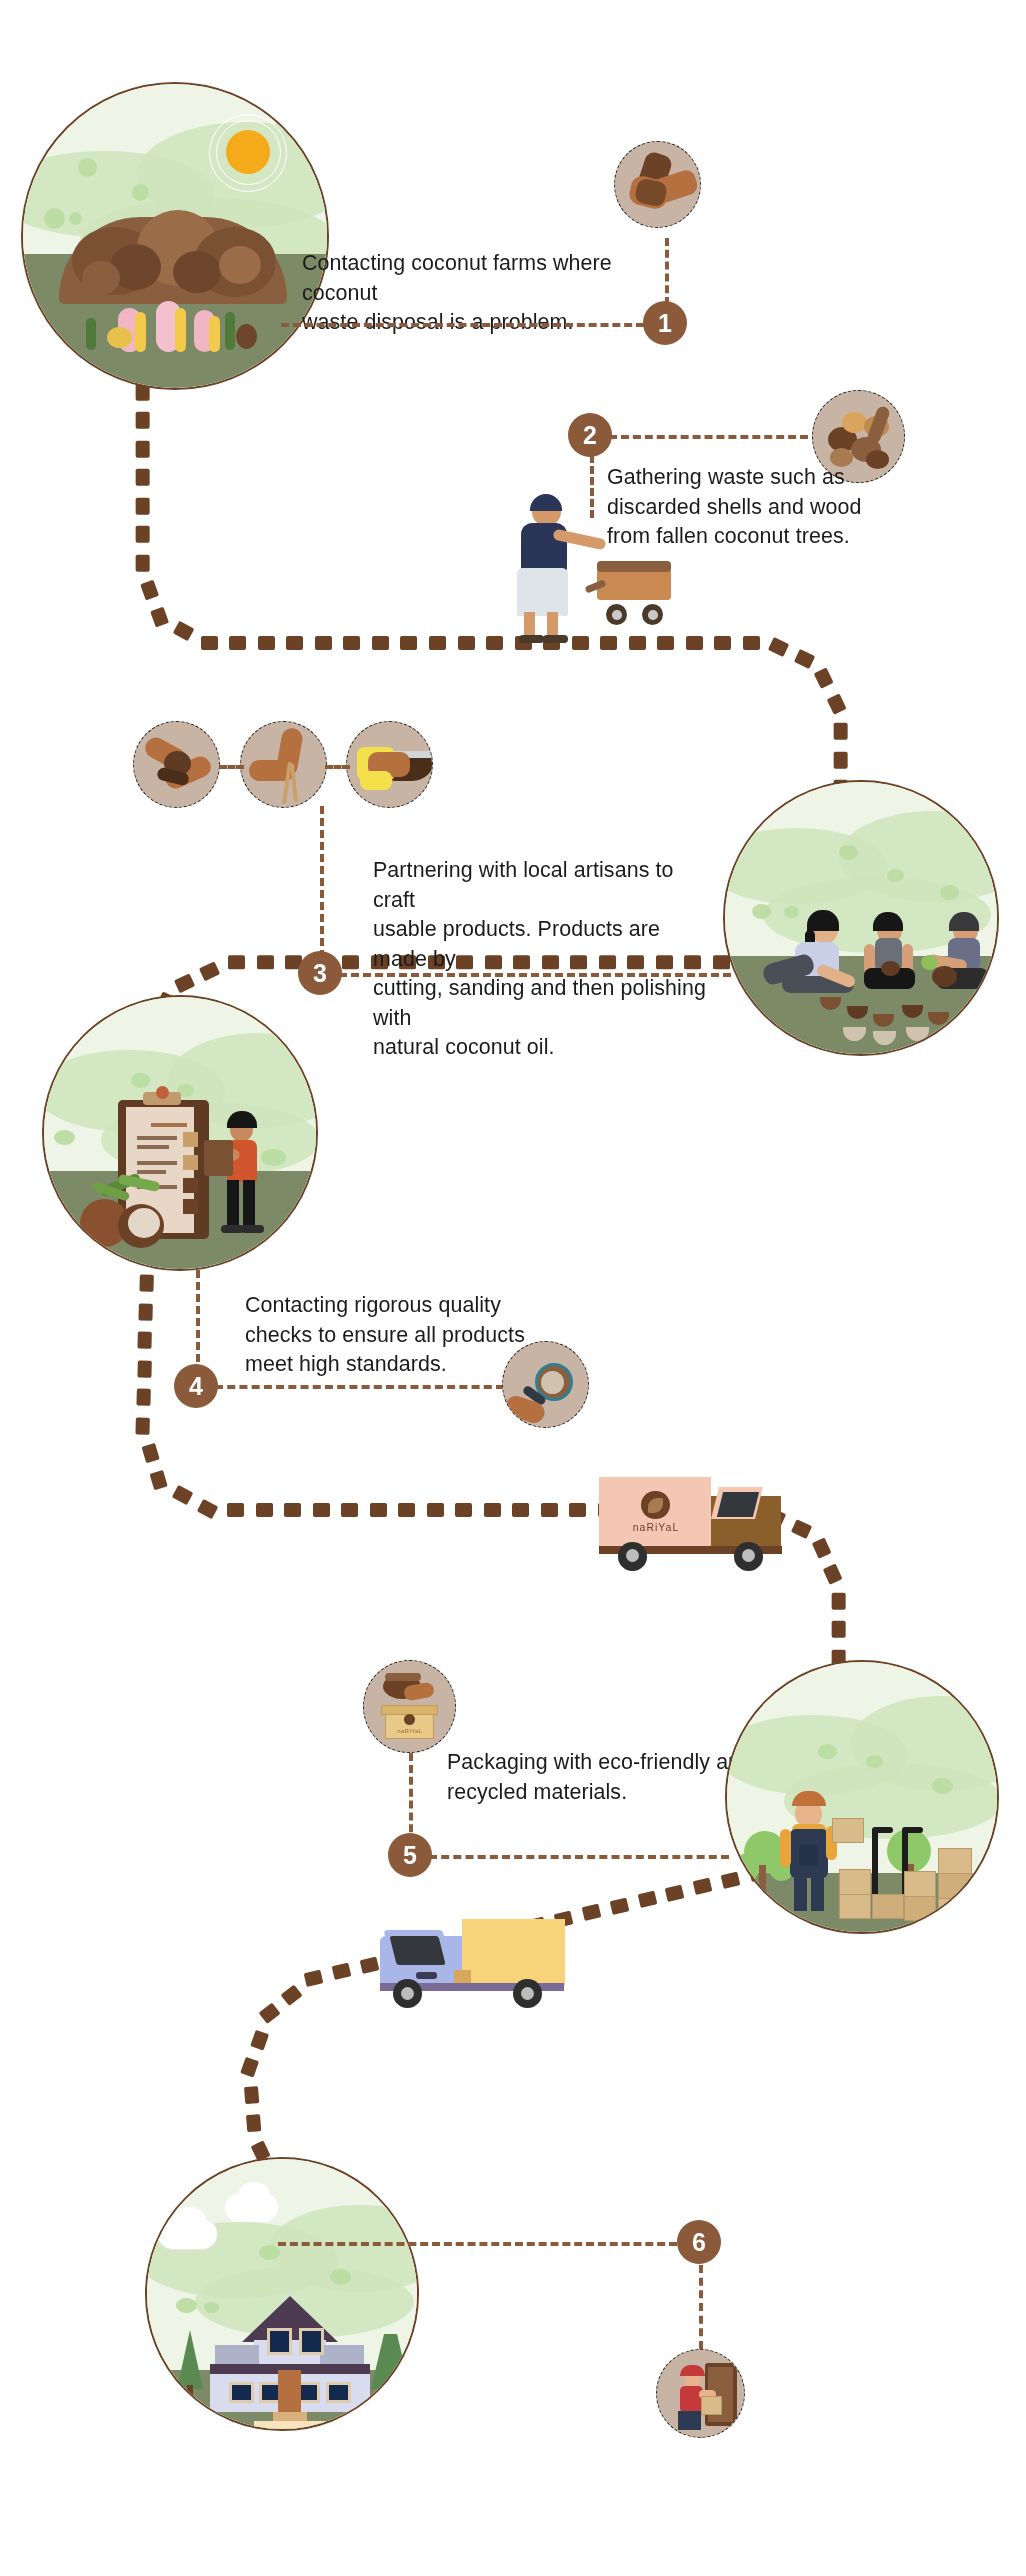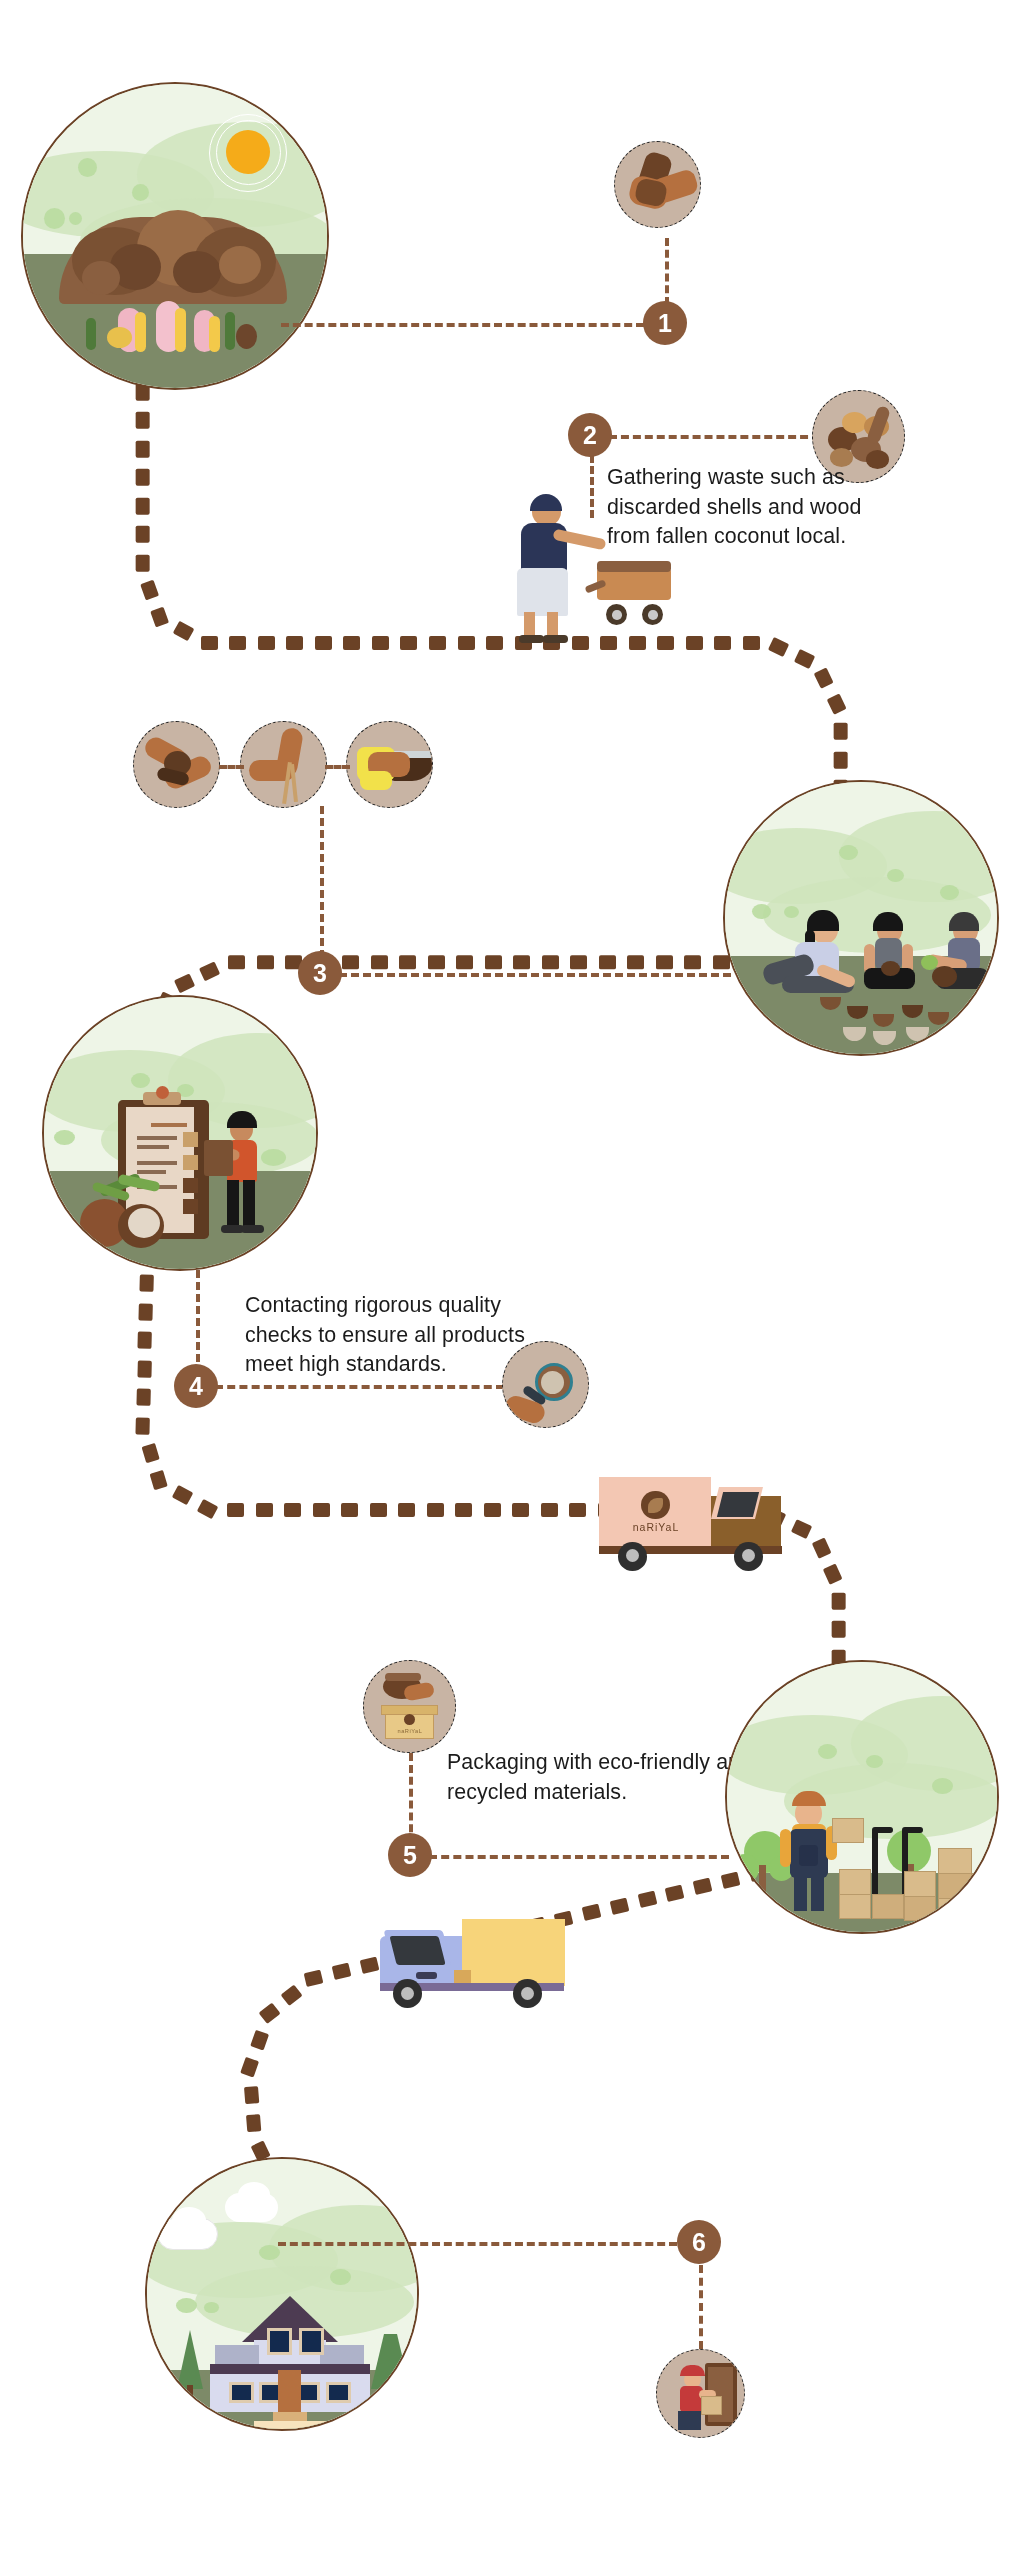--- a/index.html
+++ b/index.html
@@ -278,20 +278,22 @@
     <div class="c" style="left:213px;top:240px;width:21px;height:25px;background:#6d462c;"></div>
   </div>
 
   <div class="badge" style="left:614px;top:141px;width:87px;height:87px;">
     <div class="r" style="left:25px;top:11.4px;width:27px;height:48px;background:#6b4226;border-radius:9.5px;transform:rotate(18deg);"></div>
     <div class="r" style="left:38px;top:32px;width:44px;height:25px;background:#b5703f;border-radius:9.5px;transform:rotate(-18deg);"></div>
     <div class="r" style="left:15px;top:36px;width:38px;height:28.5px;background:#b5703f;border-radius:11.4px;transform:rotate(14deg);"></div>
     <div class="r" style="left:21px;top:38px;width:30px;height:25px;background:#6b4226;border-radius:9.5px;transform:rotate(12deg);opacity:.85;"></div>
   </div>
 
+  <div class="step-text" style="left:302px;top:249px;width:342px;">Contacting coconut farms where coconut
+waste disposal is a problem.</div>
 
   <div class="marker" style="left:643px;top:301px;">
     <span>1</span>
   </div>
 
   <div class="dash-h" style="left:281px;top:323px;width:363px;"></div>
   <div class="dash-v" style="left:665px;top:238px;height:67px;"></div>
 
   <div class="marker" style="left:568px;top:413px;">
     <span>2</span>
@@ -304,21 +306,21 @@
     <div class="c" style="left:38px;top:46px;width:30px;height:25px;background:#8a5f40;"></div>
     <div class="c" style="left:28.5px;top:21px;width:25px;height:21px;background:#d8a45e;"></div>
     <div class="c" style="left:51px;top:25px;width:25px;height:21px;background:#c08a4e;"></div>
     <div class="r" style="left:59px;top:15px;width:13.3px;height:38px;background:#8a5f40;border-radius:7.6px;transform:rotate(20deg);"></div>
     <div class="c" style="left:17px;top:57px;width:23px;height:19px;background:#a87c50;"></div>
     <div class="c" style="left:53px;top:59px;width:23px;height:19px;background:#6b4226;"></div>
   </div>
 
   <div class="step-text" style="left:607px;top:463px;width:314px;">Gathering waste such as
 discarded shells and wood
-from fallen coconut local.</div>
+from fallen coconut trees.</div>
 
   <div class="abs" style="left:494px;top:494px;width:190px;height:152px;">
 
     <div class="c" style="left:38px;top:3.8px;width:28.5px;height:28.5px;background:#d49a6a;"></div>
     <div class="c" style="left:36px;top:0px;width:32px;height:17px;background:#2b3557;border-radius:16px 16px 0 0;"></div>
 
     <div class="r" style="left:27px;top:28.5px;width:46px;height:49px;background:#2b3557;border-radius:11.4px 11.4px 3.8px 3.8px;"></div>
 
     <div class="r" style="left:59px;top:40px;width:53px;height:10.5px;background:#d49a6a;border-radius:5.7px;transform:rotate(12deg);"></div>
 
@@ -353,20 +355,24 @@
     <div class="r" style="left:42px;top:30px;width:46px;height:28.5px;background:#4a2e1a;border-radius:0 5.7px 23px 5.7px;"></div>
     <div class="r" style="left:44px;top:28.5px;width:44px;height:7.6px;background:#cfd6d8;border-radius:3.8px;"></div>
     <div class="r" style="left:9.5px;top:25px;width:38px;height:34px;background:#f2e14a;border-radius:7.6px;"></div>
     <div class="r" style="left:21px;top:30px;width:42px;height:25px;background:#b5703f;border-radius:9.5px;"></div>
     <div class="r" style="left:13.3px;top:49px;width:32px;height:19px;background:#f2e14a;border-radius:7.6px;"></div>
   </div>
   <div class="dash-h" style="left:219px;top:765px;width:25px;"></div>
   <div class="dash-h" style="left:325px;top:765px;width:25px;"></div>
   <div class="dash-v" style="left:320px;top:806px;height:164px;"></div>
 
+  <div class="step-text" style="left:373px;top:856px;width:342px;">Partnering with local artisans to craft
+usable products. Products are made by
+cutting, sanding and then polishing with
+natural coconut oil.</div>
 
   <div class="marker" style="left:298px;top:951px;">
     <span>3</span>
   </div>
   <div class="dash-h" style="left:339px;top:973px;width:392px;"></div>
 
   <div class="scene" style="left:723px;top:780px;width:276px;height:276px;">
     <div class="sky"></div>
     <div class="blob" style="left:-19px;top:46px;width:181px;height:76px;"></div>
     <div class="blob" style="left:114px;top:28.5px;width:190px;height:91px;"></div>

